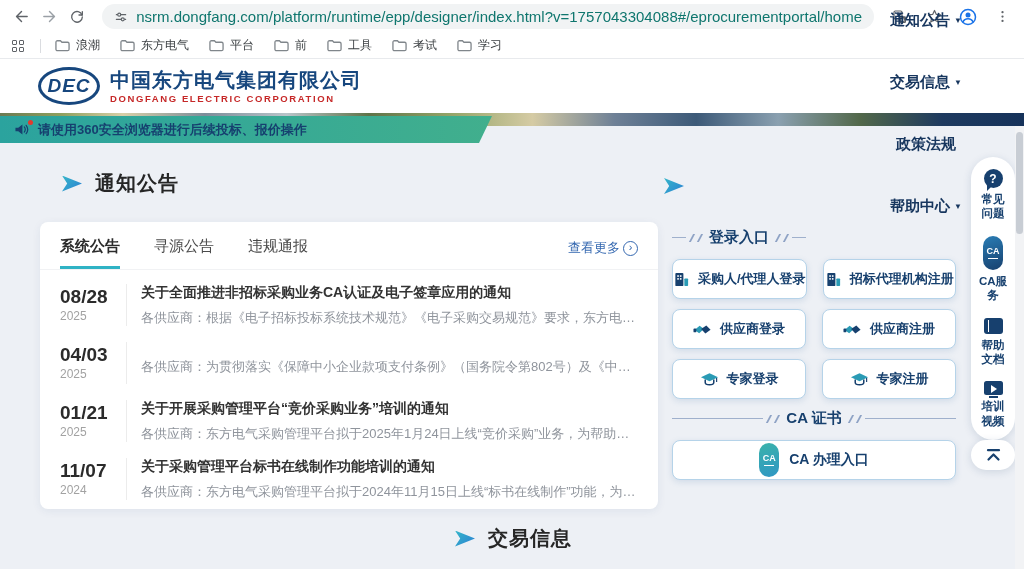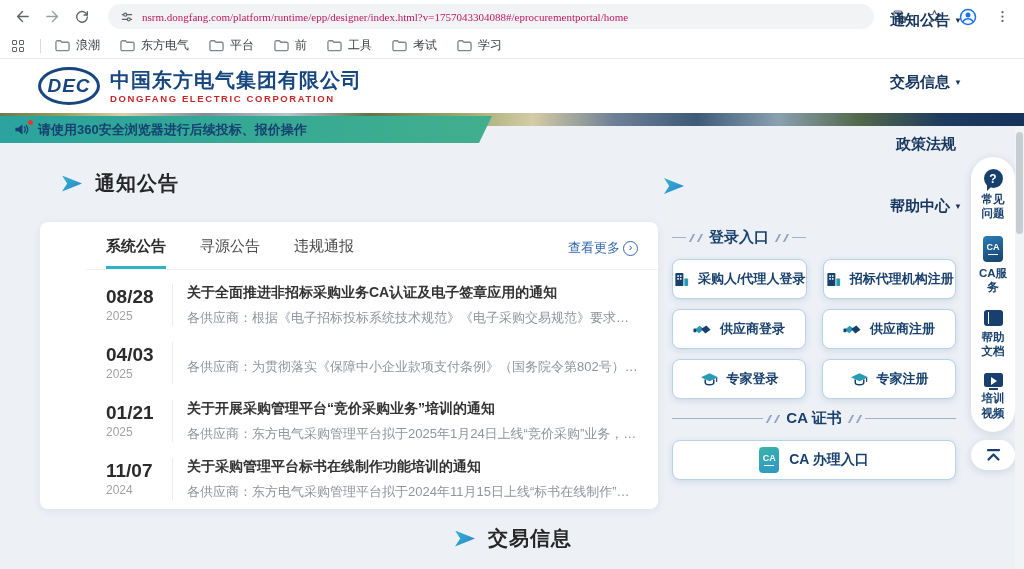--- a/index.html
+++ b/index.html
@@ -6,21 +6,21 @@
   *{box-sizing:border-box;}
   #app{position:relative;width:1024px;height:569px;overflow:hidden;background:#edf0f5;
        font-family:"Liberation Sans","DejaVu Sans",sans-serif;}
 
   
   .toolbar{position:absolute;top:0;left:0;right:0;height:33px;background:#fff;
            display:flex;align-items:center;padding:0 10px;gap:6px;}
   .tb-btn{width:24px;height:24px;display:flex;align-items:center;justify-content:center;border-radius:50%;}
   .urlbar{flex:1;height:25px;background:#f1f3f4;border-radius:14px;display:flex;align-items:center;
           gap:8px;padding:0 12px;margin:0 8px;}
-  .url-text{font-size:11px;color:#be185d;white-space:nowrap;overflow:hidden;font-family:Liberation Serif, serif;}
+  .url-text{font-size:15px;color:#0f766e;white-space:nowrap;overflow:hidden;}
   .tb-right{display:flex;align-items:center;gap:10px;}
 
   .bookmarks{position:absolute;top:33px;left:0;right:0;height:26px;background:#fff;
              display:flex;align-items:center;padding:0 12px;gap:20px;border-bottom:1px solid #e8eaed;}
   .bm-item{display:flex;align-items:center;gap:6px;font-size:12px;color:#3c4043;}
   .apps-grid{display:grid;grid-template-columns:5px 5px;grid-gap:2px;margin-right:2px;}
   .apps-grid i{width:5px;height:5px;border:1.4px solid #5f6368;border-radius:1px;display:block;}
   .bm-sep{width:1px;height:14px;background:#dadce0;margin:0 -6px;}
 
   
@@ -52,21 +52,21 @@
   .red-dot{position:absolute;top:-3px;right:-4px;width:5px;height:5px;border-radius:50%;background:#e23b2e;}
 
   
   .sec-head{position:absolute;display:flex;align-items:center;gap:13px;}
   .sec-arrow{width:20px;height:16px;background:linear-gradient(135deg,#35b6c9,#2b7fd4);
              clip-path:polygon(0 0,100% 50%,0 100%,26% 50%);}
   .sec-title{font-size:20px;font-weight:bold;color:#262626;letter-spacing:1px;}
 
   
   .card{position:absolute;left:40px;top:222px;width:618px;height:287px;background:#fff;
-        border-radius:8px;box-shadow:0 2px 10px rgba(30,60,110,.07);padding-left:46px;}
+        border-radius:8px;box-shadow:0 2px 10px rgba(30,60,110,.07);}
   .tabs{display:flex;align-items:center;padding:15px 20px 0 20px;border-bottom:1px solid #f1f2f4;}
   .tab{margin-right:34px;font-size:15px;color:#4a4a4a;padding-bottom:10px;border-bottom:3px solid transparent;}
   .tab.active{font-weight:bold;color:#2b2b2b;border-bottom-color:#2fb3c5;}
   .more-link{margin-left:auto;display:flex;align-items:center;gap:3px;color:#3568b0;font-size:13px;padding-bottom:10px;}
   .more-circle{width:15px;height:15px;border:1.2px solid #3568b0;border-radius:50%;display:flex;
                align-items:center;justify-content:center;font-size:11px;line-height:1;padding-bottom:1px;}
   .notice-item{display:flex;align-items:center;padding:0 20px;height:58px;}
   .date-block{width:54px;text-align:left;flex:none;}
   .date-md{font-size:19px;font-weight:bold;color:#2b2b2b;line-height:1.1;}
   .date-yr{font-size:12px;color:#a2a2a2;margin-top:2px;}
@@ -84,21 +84,21 @@
   .hline-wide{height:1px;background:#9fb0cc;flex:1;}
   .tick{width:2px;height:8px;background:#8fa3c5;transform:skewX(-28deg);margin:0 1px;flex:none;}
   .btn-row{display:flex;gap:16px;margin-bottom:10px;}
   .p-btn{flex:1;height:40px;background:#fff;border:1px solid #b5d3e9;border-radius:8px;
          box-shadow:0 2px 6px rgba(80,120,170,.18);display:flex;align-items:center;justify-content:center;
          gap:8px;font-size:13px;font-weight:bold;color:#17406e;white-space:nowrap;}
   .ca-head{display:flex;align-items:center;gap:4px;margin:10px 0 12px 0;}
   .ca-btn{width:100%;height:40px;background:#fff;border:1px solid #b5d3e9;border-radius:8px;
           box-shadow:0 2px 6px rgba(80,120,170,.18);display:flex;align-items:center;justify-content:center;
           gap:10px;font-size:14px;font-weight:bold;color:#17406e;}
-  .ca-badge{width:20px;height:26px;border-radius:4px;background:linear-gradient(160deg,#3ab3ab,#2f96c4);
+  .ca-badge{width:20px;height:34px;border-radius:10px;background:linear-gradient(160deg,#3ab3ab,#2f96c4);
             display:flex;flex-direction:column;align-items:center;justify-content:center;color:#fff;
             font-size:9px;font-weight:bold;line-height:1;}
   .ca-badge i{display:block;width:10px;height:1.5px;background:#fff;margin-top:2px;}
 
   
   .float-panel{position:absolute;left:971px;top:157px;width:44px;background:#fff;border-radius:22px;
                box-shadow:0 2px 8px rgba(30,60,110,.15);padding:12px 0;display:flex;flex-direction:column;
                align-items:center;gap:15px;}
   .float-item{display:flex;flex-direction:column;align-items:center;gap:4px;}
   .float-label{font-size:11.5px;color:#17406e;font-weight:bold;text-align:center;line-height:1.25;

